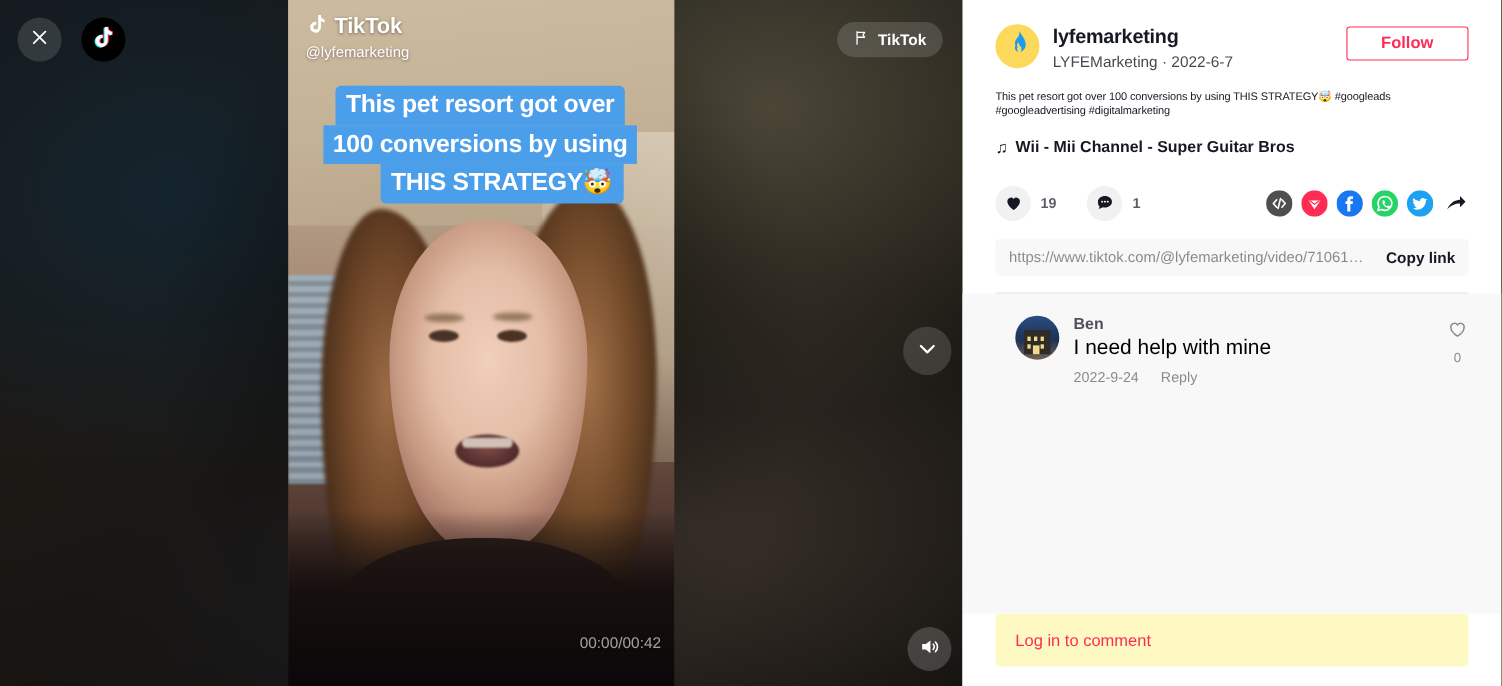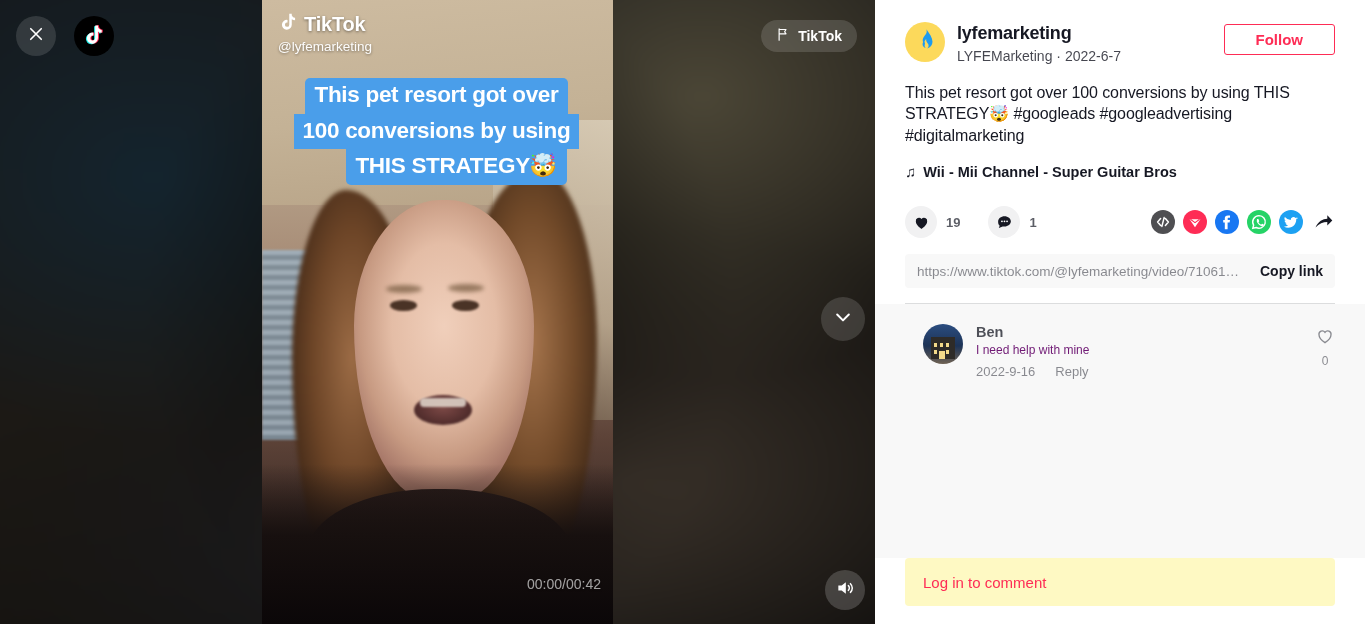--- a/index.html
+++ b/index.html
@@ -132,21 +132,21 @@
   .avatar svg{ width:21px; height:25px; }
   .author-meta { margin-left:12px; flex:1 1 auto; padding-top:1px; }
   .author-name { font-size:18px; font-weight:700; color:#161823; line-height:1.2;
     letter-spacing:-.2px;}
   .author-sub { font-size:14px; color:#161823cc; margin-top:3px; }
   .follow-btn { flex:0 0 auto; margin-top:2px; padding:6px 31px;
     border:1px solid #fe2c55; border-radius:3px; background:#fff;
     color:#fe2c55; font-size:15px; font-weight:600; cursor:pointer;
     font-family:"Liberation Sans", sans-serif; }
 
-  .desc { margin-top:18px; font-size:16px; color:#161823; line-height:1.35;
+  .desc { margin-top:18px; font-size:10px; color:#161823; line-height:1.35;
     letter-spacing:-.1px; }
   .music-row { margin-top:17px; display:flex; align-items:center; gap:7px;
     font-size:14.5px; font-weight:700; color:#161823; }
   .music-row .note { font-size:15px; }
 
   .actions { margin-top:26px; display:flex; }
   .act { display:flex; align-items:center; gap:9px; margin-right:28px; cursor:pointer;}
   .act-circle { width:32px; height:32px; border-radius:50%; background:#f1f1f2;
     display:flex; align-items:center; justify-content:center; }
   .act-circle svg{ width:17px; height:17px; }
@@ -172,21 +172,21 @@
     overflow:hidden; }
   .comment { display:flex; align-items:flex-start; }
   .c-avatar { width:40px; height:40px; border-radius:50%; flex:0 0 40px;
     background:linear-gradient(180deg,#2b4d80 0%,#1d3356 55%,#6f6253 100%);
     overflow:hidden; position:relative; }
   .c-av-bldg { position:absolute; left:8px; bottom:5px; width:24px; height:22px;
     background:#2e2b28; }
   .c-av-win { position:absolute; width:3px; height:4px; background:#f2d98a; }
   .c-body { margin-left:13px; flex:1 1 auto; }
   .c-name { font-size:14.5px; font-weight:700; color:#161823bf; }
-  .c-text { font-size:12px; color:#701a75; margin-top:3px; }
+  .c-text { font-size:19px; color:#000000; margin-top:3px; }
   .c-meta { margin-top:7px; display:flex; gap:20px; font-size:13px; color:#16182380; }
   .c-meta span{ cursor:pointer; }
   .c-like { flex:0 0 auto; text-align:center; padding-top:2px; cursor:pointer;}
   .c-like svg{ width:20px; height:20px; }
   .c-like-count{ font-size:12px; color:#16182380; margin-top:4px; }
 
   .login-bar { padding:0 30px 18px 30px; background:#fff; }
   .login-box { height:48px; background:#fef9c3; border-radius:4px;
     display:flex; align-items:center; padding:0 18px;
     color:#fe2c55; font-size:15px; cursor:pointer; }
@@ -385,21 +385,21 @@
           <div class="c-av-win" style="left:17px;bottom:17px;"></div>
           <div class="c-av-win" style="left:23px;bottom:17px;"></div>
           <div class="c-av-win" style="left:11px;bottom:10px;"></div>
           <div class="c-av-win" style="left:23px;bottom:10px;"></div>
           <div class="c-av-win" style="left:16px;bottom:5px;width:6px;height:8px;"></div>
         </div>
         <div class="c-body">
           <div class="c-name">Ben</div>
           <div class="c-text">I need help with mine</div>
           <div class="c-meta">
-            <span>2022-9-16</span>
+            <span>2022-9-24</span>
             <span>Reply</span>
           </div>
         </div>
         <div class="c-like">
           <span>
             <svg viewBox="0 0 24 24">
                 <path d="M12 20s-7.2-4.5-7.2-9.4A4 4 0 0 1 12 7.6a4 4 0 0 1 7.2 3c0 4.9-7.2 9.4-7.2 9.4z" fill="none" stroke="#8a8b91" stroke-width="1.6"></path>
               </svg>
           </span>
           <div class="c-like-count">0</div>

